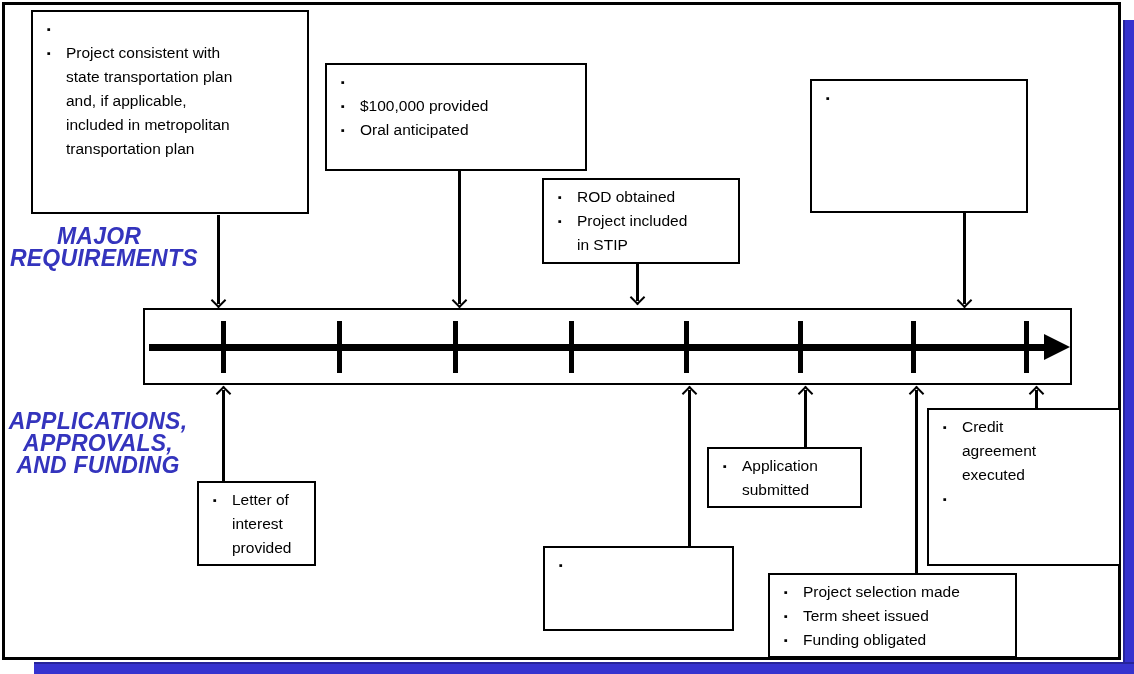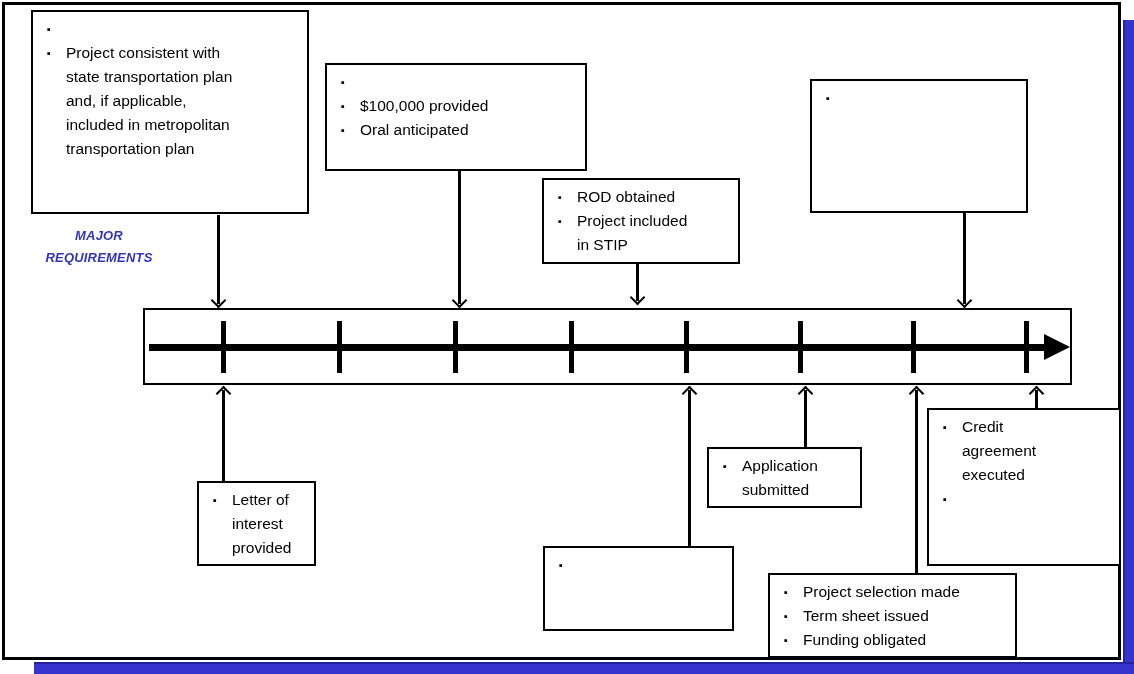--- a/index.html
+++ b/index.html
@@ -7,21 +7,21 @@
     position:relative;width:1134px;height:674px;background:#fff;overflow:hidden;
     font-family:"Liberation Sans", sans-serif;color:#000;
   }
   .slide-border{
     position:absolute;left:2px;top:2px;width:1119px;height:658px;
     border:3px solid #000;box-sizing:border-box;background:#fff;
   }
   .shadow-right{position:absolute;left:1123px;top:20px;width:11px;height:654px;}
   .shadow-bottom{position:absolute;left:34px;top:662px;width:1100px;height:11px;}
   .heading{
-    position:absolute;font-weight:bold;font-style:italic;font-size:13px;
+    position:absolute;font-weight:bold;font-style:italic;font-size:23px;
     line-height:22px;text-align:center;white-space:pre-line;letter-spacing:0.2px;
   }
   .note-box{
     position:absolute;background:#fff;border:2px solid #000;box-sizing:border-box;
     padding:5px 4px 4px 14px;font-size:15.5px;line-height:24px;
   }
   .item{display:flex;align-items:flex-start;}
   .bullet{width:19px;flex:0 0 19px;font-size:11px;line-height:24px;}
   .item-text{white-space:pre-line;}
   
@@ -44,20 +44,23 @@
 <body>
 
 <div class="canvas">
 
   <div class="slide-border"></div>
   <div class="shadow-right" style="background:#3633cf;border-left:2px solid #26249a;"></div>
   <div class="shadow-bottom" style="background:#3633cf;border-top:2px solid #26249a;"></div>
 
   <div class="heading" style="left:10px;top:225px;width:178px;color:#3434bd;">MAJOR
 REQUIREMENTS</div>
+  <div class="heading" style="left:8px;top:410px;width:180px;color:#3434bd;">APPLICATIONS,
+APPROVALS,
+AND FUNDING</div>
 
   <div class="tl-rect"></div>
   <div class="tl-line"></div>
   <div class="tl-head"></div>
   <div class="tick" style="left:221px;"></div>
   <div class="tick" style="left:337px;"></div>
   <div class="tick" style="left:453px;"></div>
   <div class="tick" style="left:569px;"></div>
   <div class="tick" style="left:684px;"></div>
   <div class="tick" style="left:798px;"></div>

